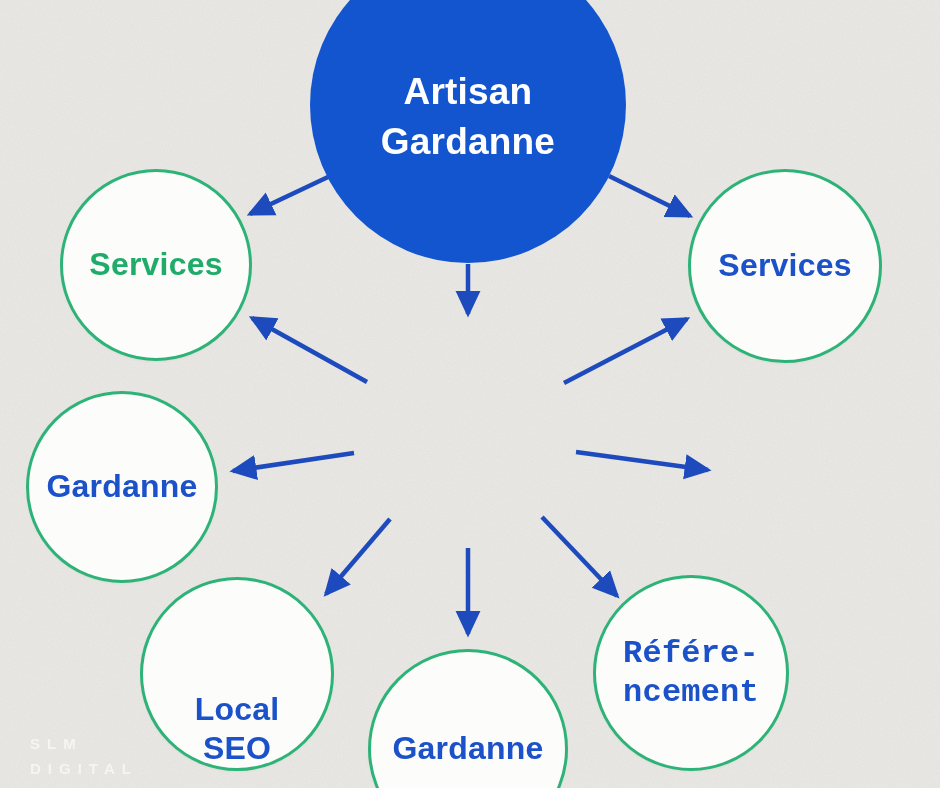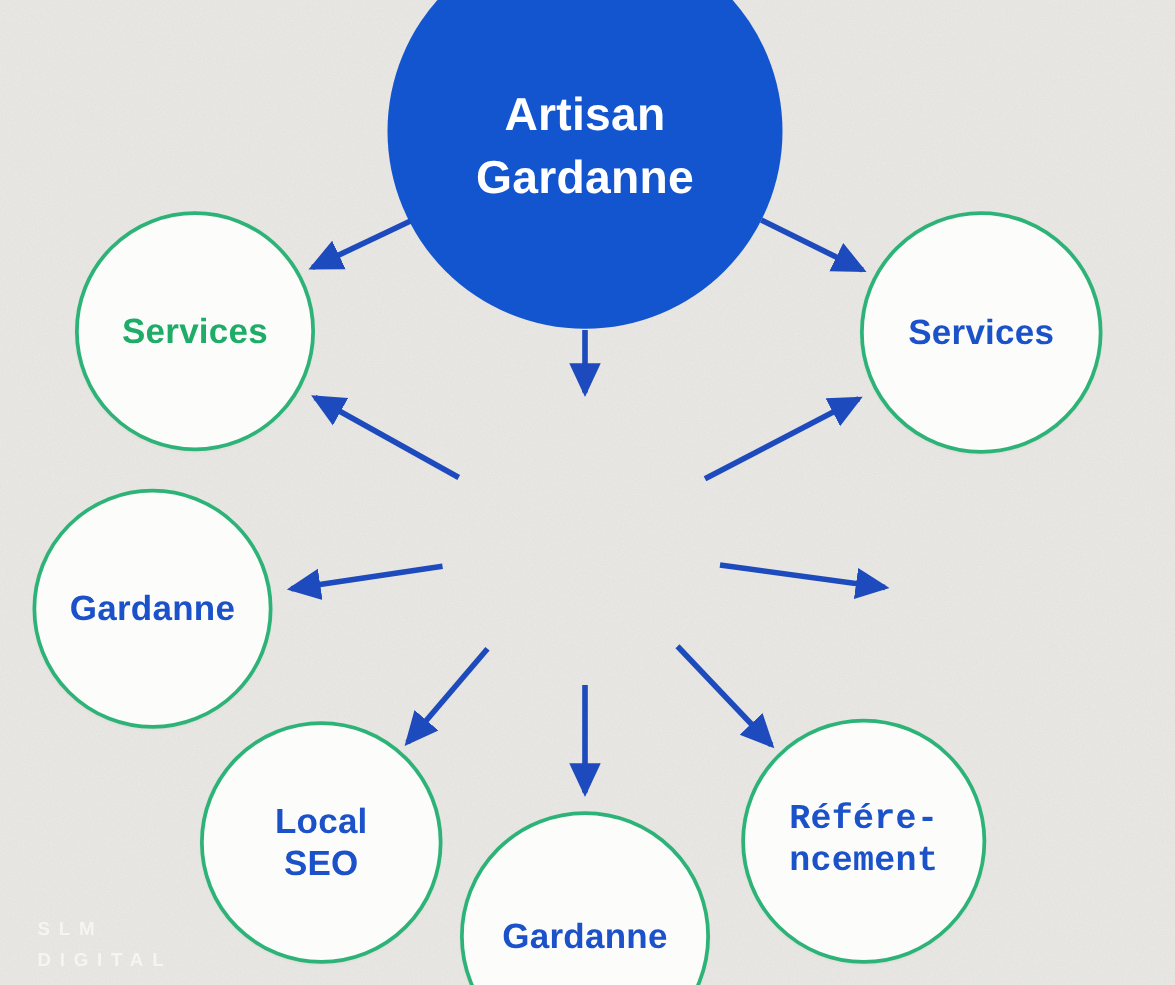--- a/index.html
+++ b/index.html
@@ -23,21 +23,21 @@
     display:flex;align-items:center;justify-content:center;text-align:center;
     background:var(--node-fill);
     border:3.5px solid var(--node-border);
     box-shadow:0 1px 2px rgba(0,0,0,0.04);
   }
   .node.root{
     background:var(--root-fill);border:none;box-shadow:none;
   }
   .label{
     font-weight:bold;white-space:pre-line;line-height:1.22;
-    font-size:28px;letter-spacing:0.2px;
+    font-size:32px;letter-spacing:0.2px;
   }
   .root .label{color:var(--root-text);font-size:37px;line-height:1.35;margin-top:24px;}
   .text-green{color:var(--text-green);}
   .text-blue{color:var(--text-blue);}
   .hub .label{font-size:30px;}
   .arrows{position:absolute;left:0;top:0;width:940px;height:788px;pointer-events:none;}
   .arrows line{stroke:var(--arrow);stroke-width:4.5;}
   .arrows #ah path{fill:var(--arrow);}
   .watermark{
     position:absolute;left:30px;top:731px;
@@ -70,21 +70,21 @@
   <div class="node" style="left:688px;top:169px;width:194px;height:194px;">
     <span class="label text-blue">Services</span>
   </div>
 
 
   <div class="node" style="left:26px;top:391px;width:192px;height:192px;">
     <span class="label text-blue">Gardanne</span>
   </div>
 
 
-  <div class="node" style="left:160px;top:577px;width:194px;height:194px;">
+  <div class="node" style="left:140px;top:577px;width:194px;height:194px;align-items:flex-end;">
     <span class="label text-blue">Local
 SEO</span>
   </div>
 
   <div class="node" style="left:368px;top:649px;width:200px;height:200px;">
     <span class="label text-blue">Gardanne</span>
   </div>
 
   <div class="node" style="left:593px;top:575px;width:196px;height:196px;font-family:Liberation Mono, monospace;">
     <span class="label text-blue">Référe-

